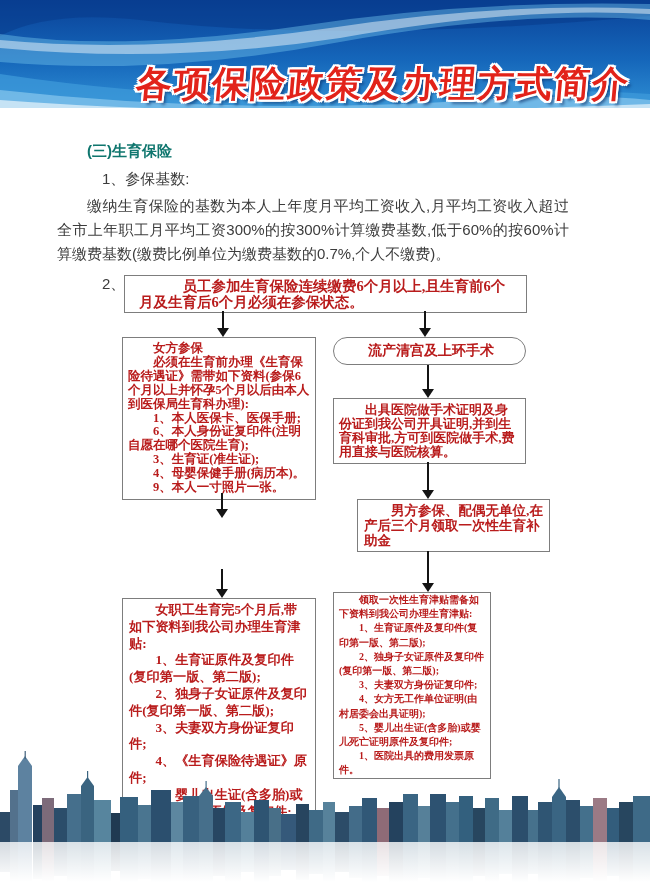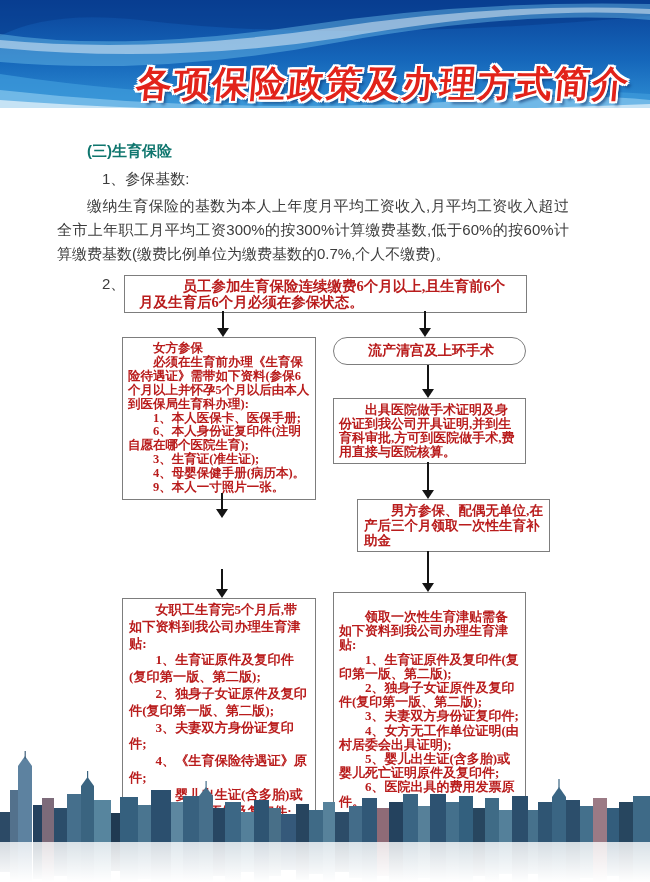--- a/index.html
+++ b/index.html
@@ -35,21 +35,21 @@
   }
   .fbox p{margin:0;text-indent:2em;}
   .box-start{left:124px;top:5px;width:403px;min-height:36px;font-size:14.5px;line-height:16px;padding:2px 10px 2px 14px;}
   .box-start p{text-indent:3em;}
   .box-l1{left:122px;top:67px;width:194px;min-height:156px;font-size:12.5px;line-height:13.9px;padding:4px 5px;}
   .box-l2{left:122px;top:248px;width:194px;min-height:51px;font-size:13.5px;line-height:14.5px;}
   .box-l3{left:122px;top:328px;width:194px;min-height:177px;font-size:13.2px;line-height:16.8px;}
   .box-r1{left:333px;top:67px;width:193px;min-height:28px;font-size:14px;line-height:20px;border-radius:14px;}
   .box-r2{left:333px;top:128px;width:193px;min-height:64px;font-size:13px;line-height:14px;padding:4px 5px;}
   .box-r3{left:333px;top:229px;width:193px;min-height:52px;font-size:13.5px;line-height:15px;margin-left:24px;}
-  .box-r4{left:333px;top:322px;width:193px;min-height:178px;font-size:13px;line-height:14.2px;padding:17px 5px;}
+  .box-r4{left:333px;top:322px;width:158px;min-height:178px;font-size:10px;line-height:14.2px;padding:0 5px;}
 
   .arrow{position:absolute;width:2px;background:#141414;}
   .arrow::after{
     content:"";position:absolute;left:-5px;bottom:-9px;
     border-left:6px solid transparent;border-right:6px solid transparent;
     border-top:9px solid #141414;
   }
   .a1{left:222px;top:41px;height:17px;}
   .a2{left:424px;top:41px;height:17px;}
   .a3{left:221px;top:223px;height:16px;}
@@ -146,21 +146,21 @@
 
     <div class="arrow a7"></div>
 
     <div class="fbox box-r4">
       <p>领取一次性生育津贴需备如下资料到我公司办理生育津贴:</p>
       <p>1、生育证原件及复印件(复印第一版、第二版);</p>
       <p>2、独身子女证原件及复印件(复印第一版、第二版);</p>
       <p>3、夫妻双方身份证复印件;</p>
       <p>4、女方无工作单位证明(由村居委会出具证明);</p>
       <p>5、婴儿出生证(含多胎)或婴儿死亡证明原件及复印件;</p>
-      <p>6、医院出具的费用发票原件。</p>
+      <p>1、医院出具的费用发票原件。</p>
     </div>
   </div>
 
   <div class="skyline">
     <svg viewBox="0 0 650 132" preserveAspectRatio="none">
       <defs>
         <linearGradient id="fade" x1="0" y1="0" x2="0" y2="1">
           <stop offset="0" stop-color="#ffffff" stop-opacity="0.35"></stop>
           <stop offset="1" stop-color="#ffffff" stop-opacity="1"></stop>
         </linearGradient>

